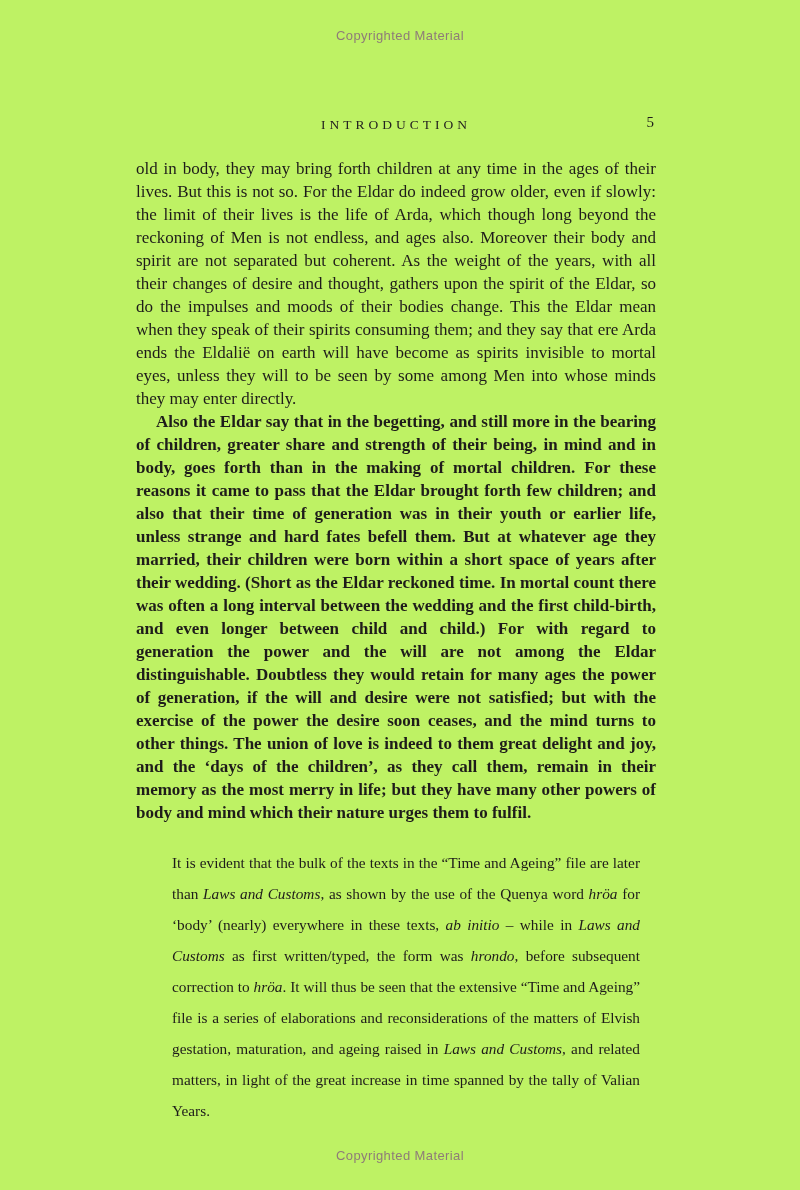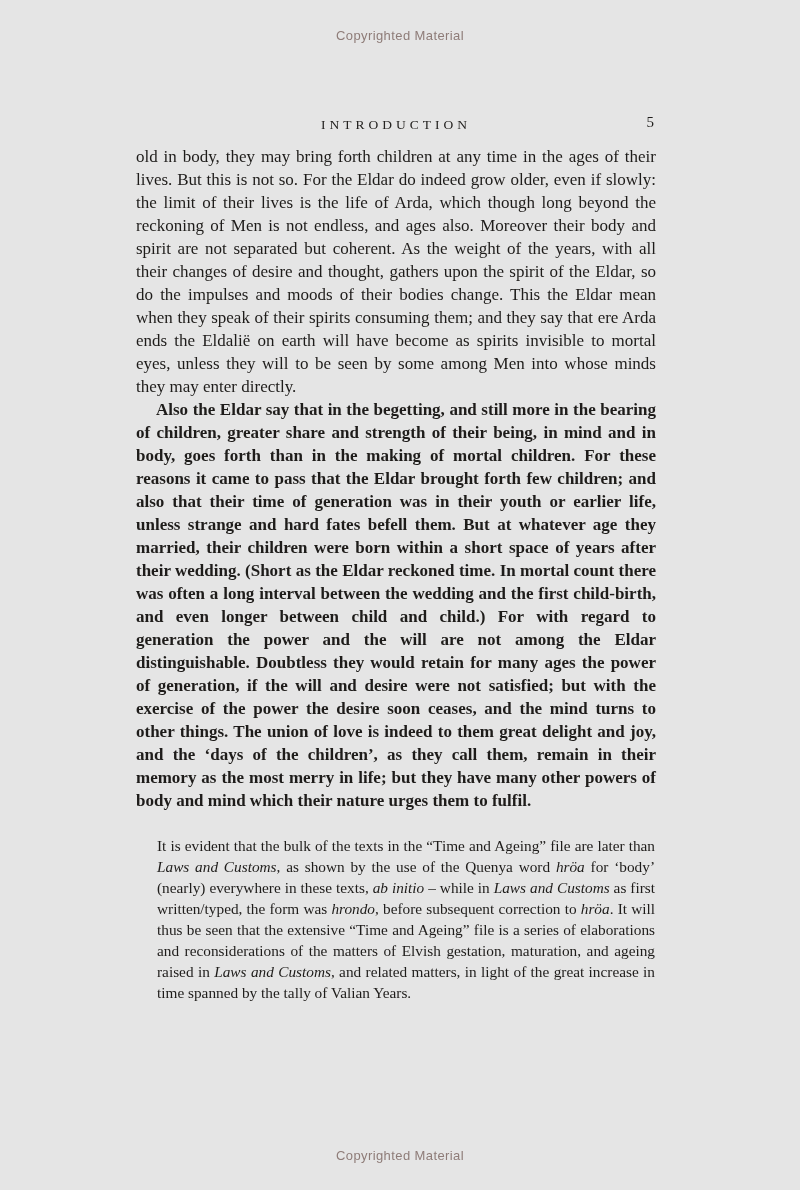--- a/index.html
+++ b/index.html
@@ -4,21 +4,21 @@
 <style>
   html, body {
     margin: 0;
     padding: 0;
     background: #ffffff;
   }
   .page {
     position: relative;
     width: 800px;
     height: 1190px;
-    background: #e5e5e5;
+    background: #bef264;
     font-family: "Liberation Serif", serif;
     color: #1e1c1a;
     overflow: hidden;
   }
   .copyright {
     position: absolute;
     left: 0;
     right: 0;
     text-align: center;
     font-family: "Liberation Sans", sans-serif;
@@ -33,21 +33,21 @@
   .content {
     position: absolute;
     left: 136px;
     width: 520px;
     top: 115px;
   }
   .header {
     position: relative;
     text-align: center;
     height: 18px;
-    margin-bottom: 12px;
+    margin-bottom: 24px;
   }
   .header .title {
     font-size: 13.5px;
     letter-spacing: 4px;
     color: #242220;
   }
   .header .pagenum {
     position: absolute;
     right: 2px;
     top: -1px;
@@ -62,23 +62,23 @@
     text-align: justify;
     text-justify: inter-word;
   }
   .body-p.indent { text-indent: 20px; font-weight: bold; }
 
   .notes {
     margin-top: 23px;
     margin-left: 20px;
   }
   .note-p {
-    margin: 1px;
+    margin: 16px;
     font-size: 15.3px;
-    line-height: 21px;
+    line-height: 31px;
     text-align: justify;
     text-justify: inter-word;
   }
   .note-p + .note-p { margin-top: 21px; }
   .note-p em { font-style: italic; }
 </style>
 </head>
 <body>
 
 <div class="page">

